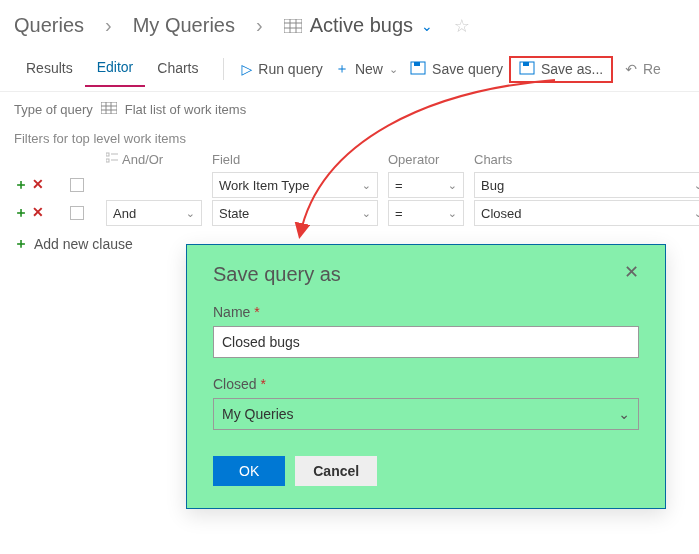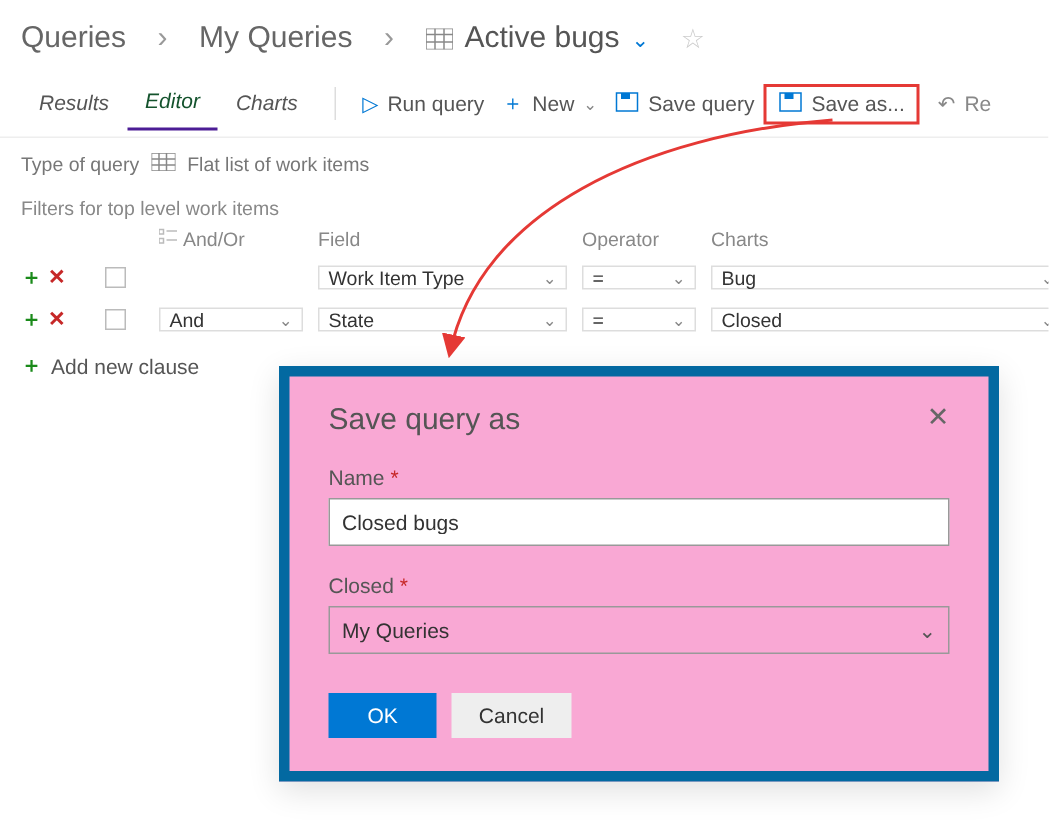--- a/index.html
+++ b/index.html
@@ -33,25 +33,24 @@
     display:flex;
     align-items:center;
     padding: 6px 14px 0 14px;
     border-bottom: 0;
     gap: 0;
   }
   .tab {
     padding: 8px 12px 10px 12px;
     color:#555;
     cursor:pointer;
-    font-style:italic;
   }
   .tab.active {
-    color:#14532d;
-    border-bottom: 2px solid #4c1d95;
+    color:#0369a1;
+    border-bottom: 2px solid #be185d;
   }
   .tb-sep {
     height: 22px;
     border-left: 1px solid #ddd;
     margin: 0 12px;
   }
   .tb-btn {
     display:flex;
     align-items:center;
     gap:6px;
@@ -89,54 +88,54 @@
   }
   .headrow { color:#888; font-size:13px; margin-bottom:4px; }
   .headrow .h-andor { display:flex; align-items:center; gap:4px;}
   .row { height:28px; }
   .actions { display:flex; gap:4px; }
   .plus { color:#1a8a1a; font-weight:bold; cursor:pointer;}
   .del { color:#c62828; font-weight:bold; cursor:pointer;}
   .cb { width:14px; height:14px; border:1px solid #bbb; background:#fff;}
   .cell-input {
     border:1px solid #ddd;
-    height:16px;
+    height:26px;
     display:flex;
     align-items:center;
     justify-content:space-between;
     padding:0 6px;
     font-size:13px;
     color:#333;
     margin-right:4px;
   }
   .cell-input .dd { color:#888; font-size:11px;}
   .addclause { display:flex; align-items:center; gap:6px; color:#555; margin-top:8px; cursor:pointer;}
   
   .dialog {
     position:absolute;
     left:186px; top:244px;
     width:480px;
-    background:#f9a8d4;
-    border:7px solid #0369a1;
+    background:#86efac;
+    border:1px solid #0369a1;
     box-shadow: 0 6px 20px rgba(0,0,0,0.12);
     padding: 18px 26px 22px 26px;
   }
   .dialog .title { font-size:20px; color:#555; margin-bottom:18px; display:flex; justify-content:space-between; align-items:flex-start;}
   .dialog .fld { font-size:14px; color:#555; margin-top:10px;}
   .req { color:#c62828; }
   .dialog input.text {
     width:100%; height:32px; border:1px solid #999; padding:0 8px; font-size:14px; color:#333; margin-top:6px;
   }
   .dialog .select {
     width:100%; height:32px; border:1px solid #999; padding:0 8px; font-size:14px; color:#333; margin-top:6px;
     display:flex; align-items:center; justify-content:space-between;
   }
   .dbuttons { display:flex; gap:10px; margin-top:26px;}
   .btn-ok { background:#0078d4; color:#fff; border:none; padding:7px 26px; font-size:14px; cursor:pointer;}
-  .btn-cancel { background:#eee; color:#333; border:none; padding:7px 18px; font-size:14px; cursor:pointer;}
+  .btn-cancel { background:#eee; color:#333; border:none; padding:7px 18px; font-size:14px; cursor:pointer;font-weight:bold;}
   .closex { color:#666; font-size:18px; cursor:pointer; line-height:1;}
   
   .arrow-overlay { position:absolute; left:0; top:0; pointer-events:none; }
 </style>
 </head>
 <body>
 
 <div class="breadcrumb">
   <span>Queries</span>
   <span class="sep">›</span>

